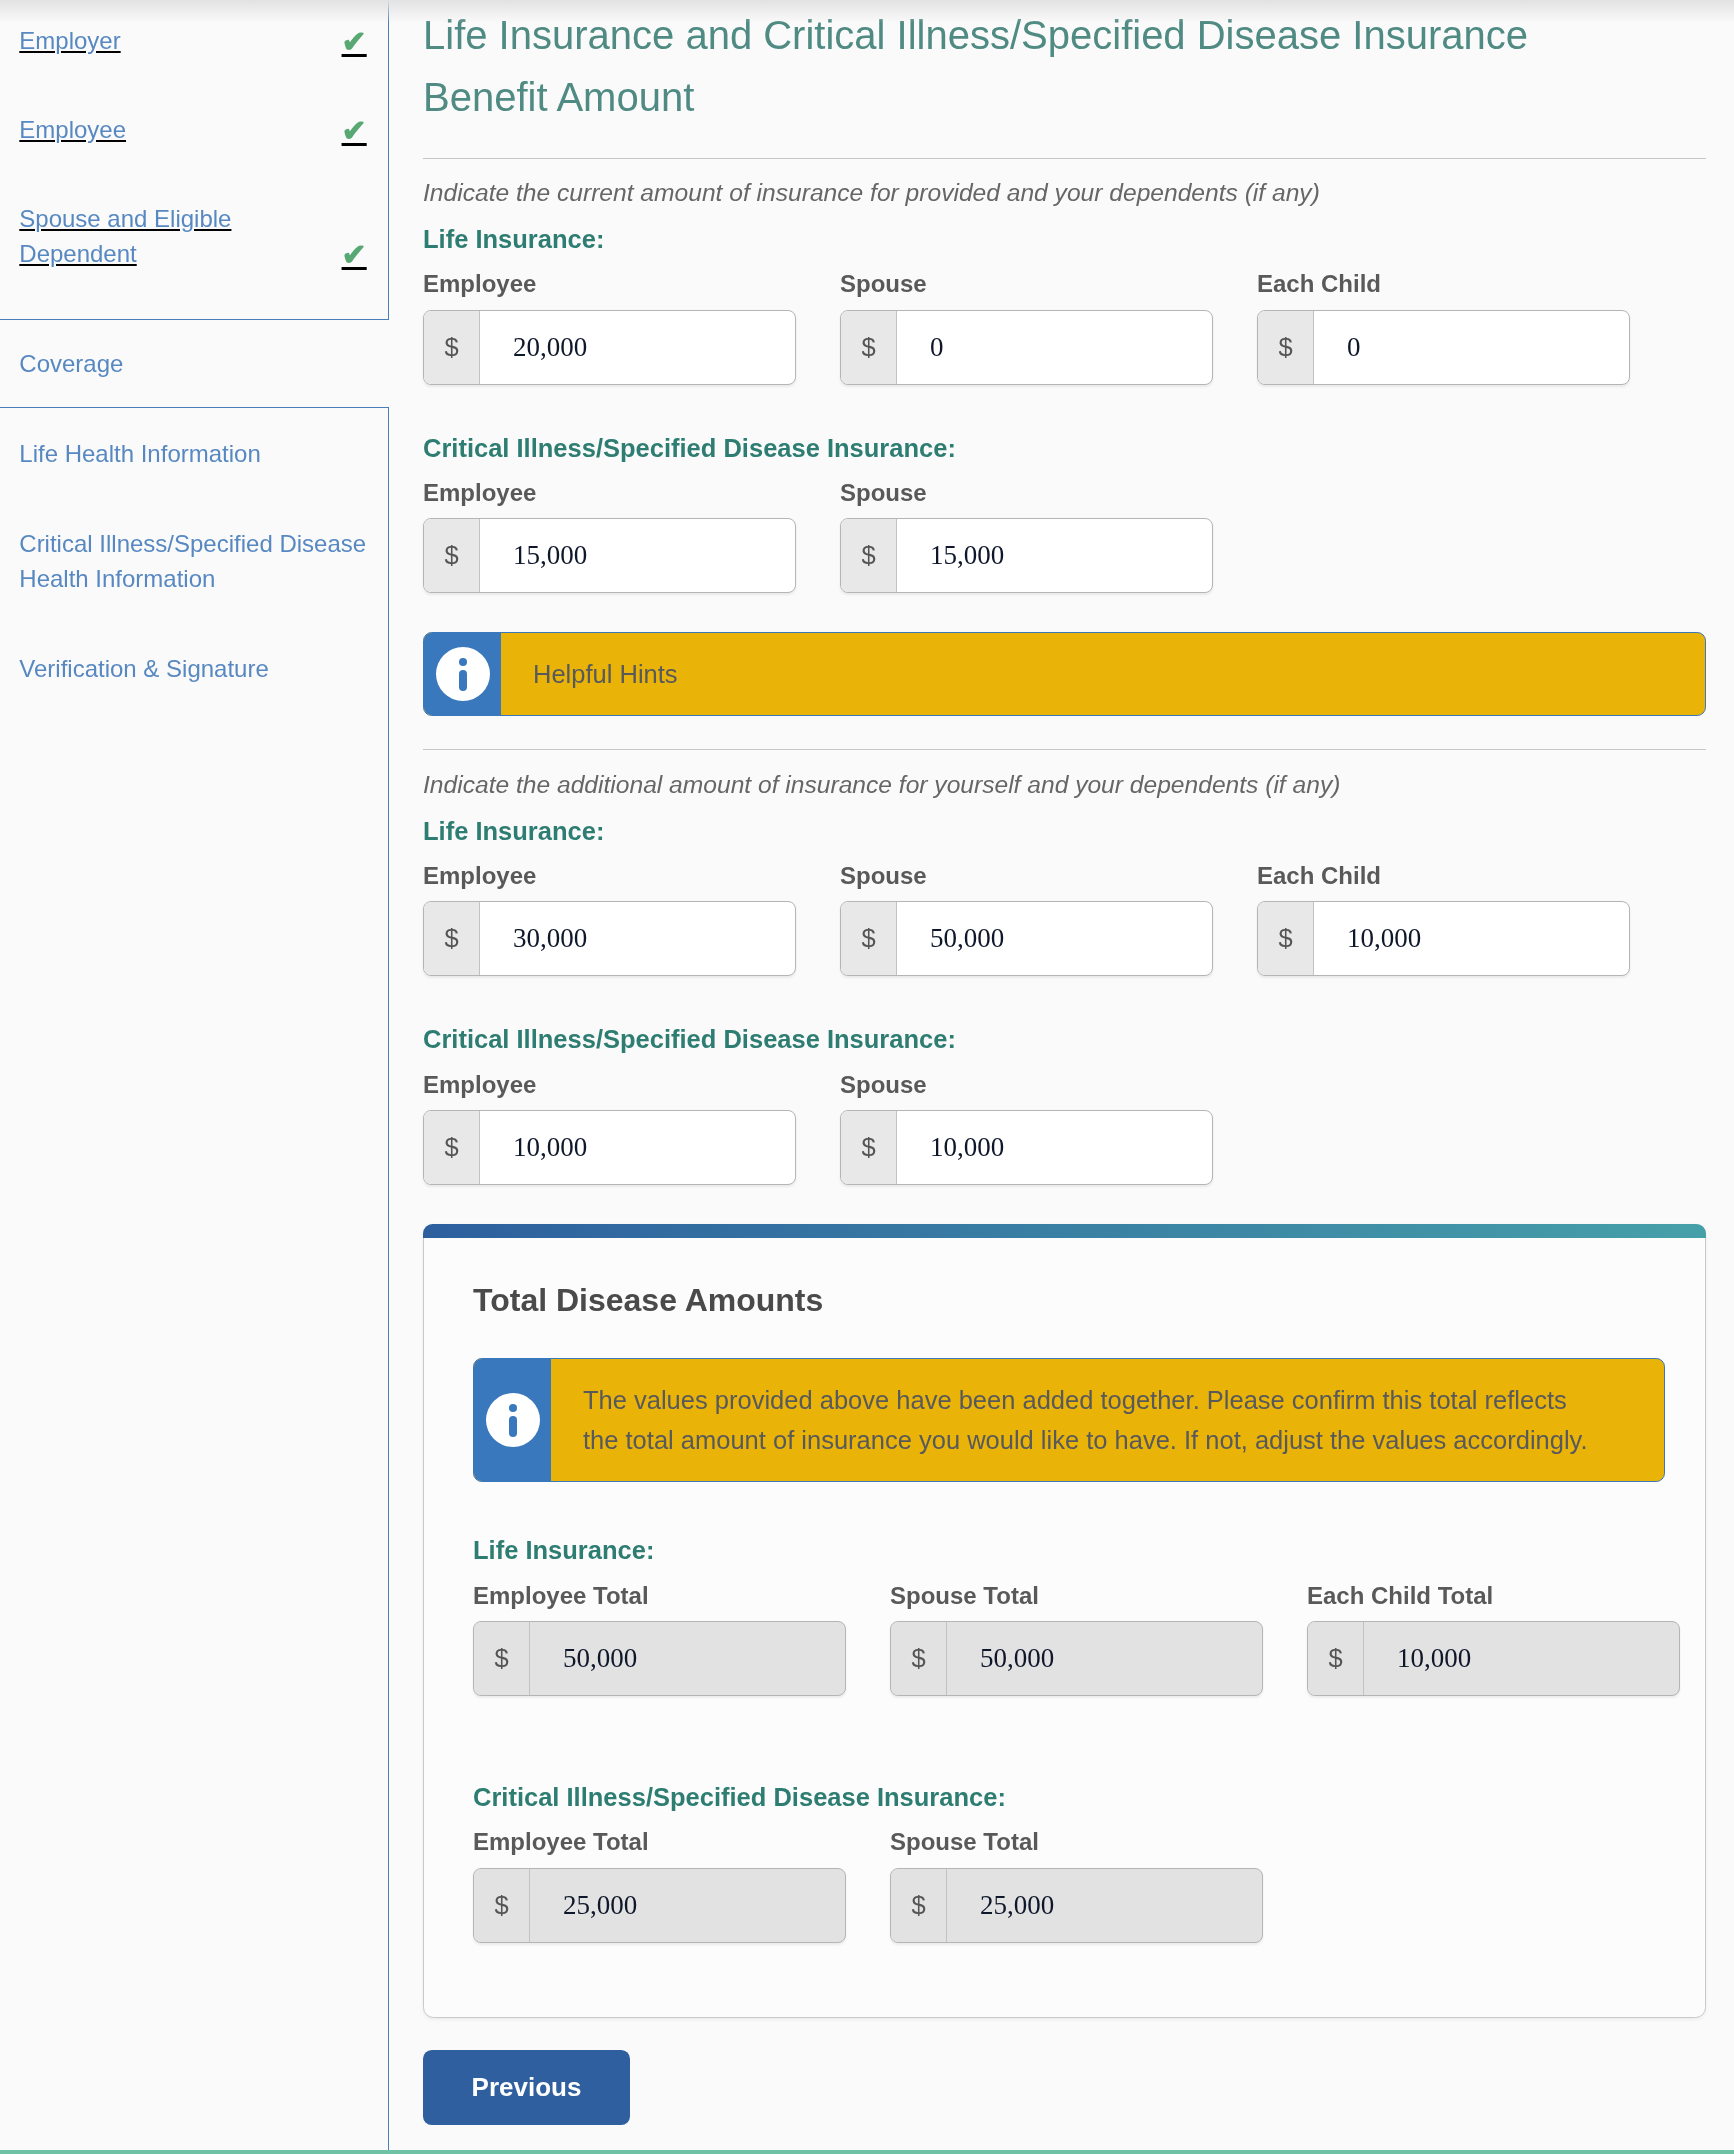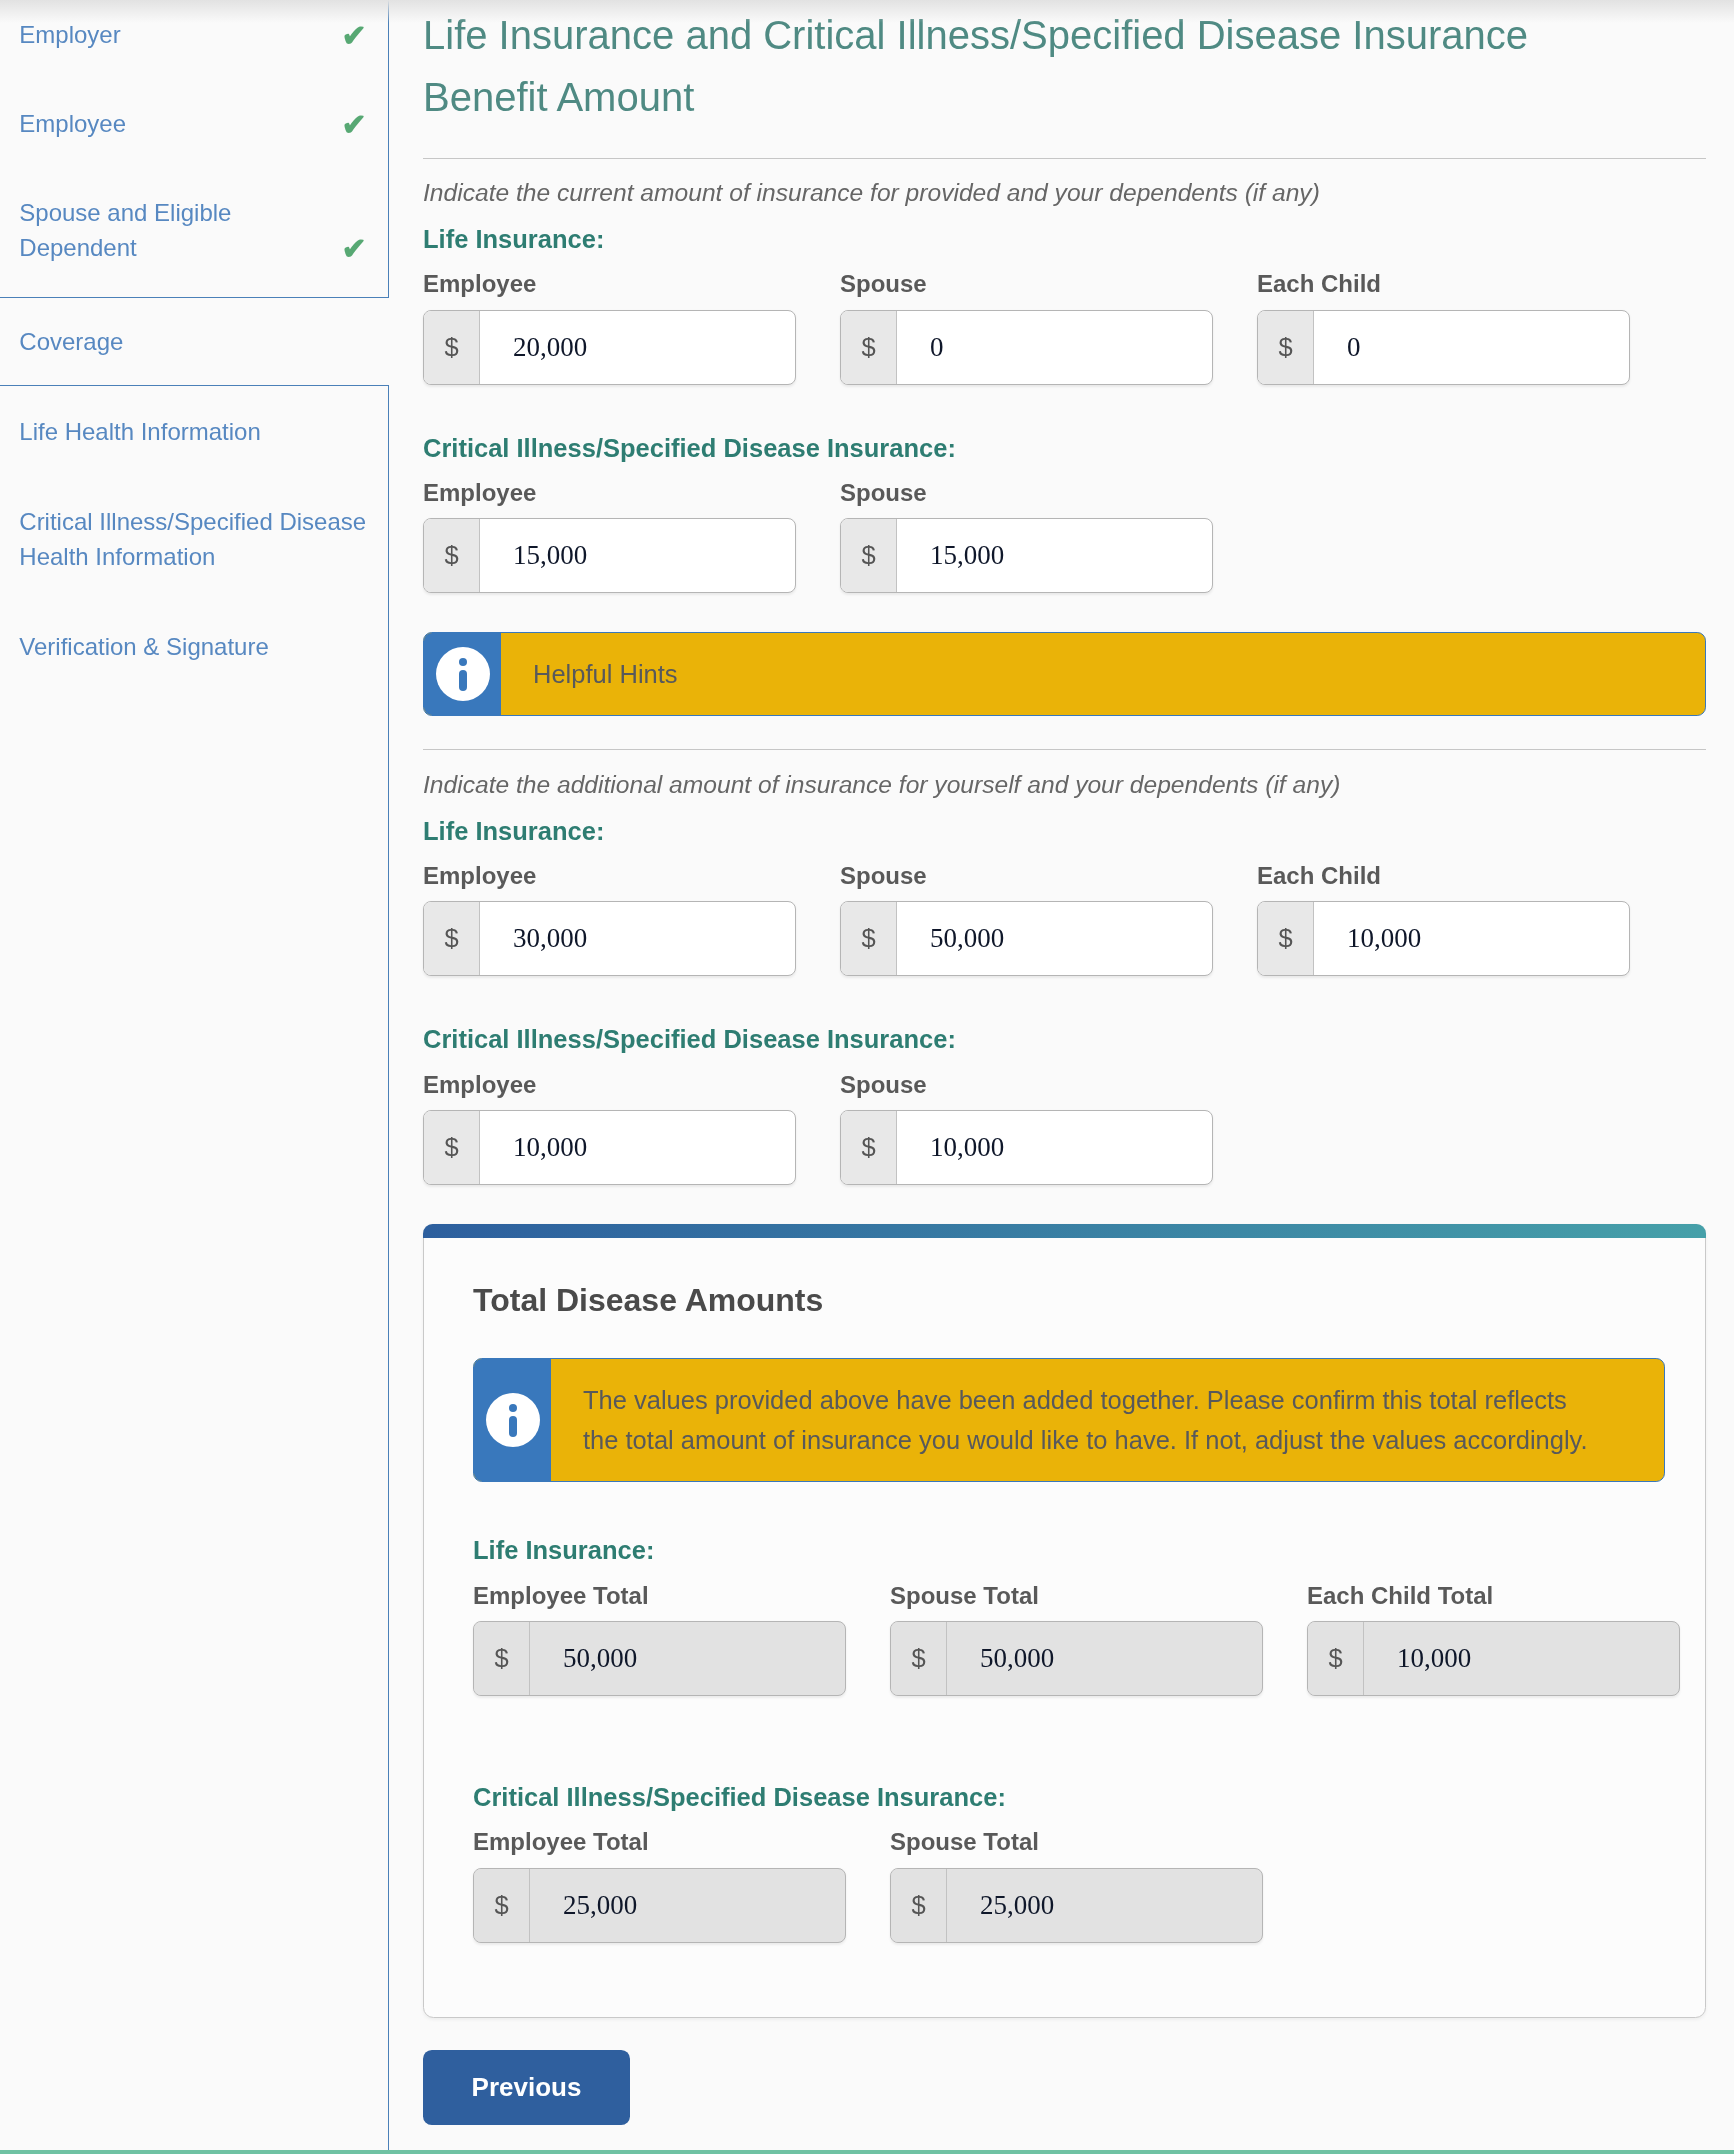--- a/index.html
+++ b/index.html
@@ -16,30 +16,31 @@
     z-index: 6; pointer-events: none;
   }
   
   .sidebar {
     position: absolute; left: 0; top: 0; width: 389px; height: 2154px;
     display: flex; flex-direction: column;
   }
   .nav-group-done {
     border-right: 1.8px solid #4a80b8;
     border-bottom: 1.8px solid #4a80b8;
-    padding: 17px 0 32px;
+    padding: 23px 0 32px;
+    text-decoration: underline;
   }
   .nav-item {
     display: flex; justify-content: space-between; align-items: flex-end;
     padding: 0 16px 0 19.3px;
     font-size: 24px; line-height: 35px; color: #5788c1;
     cursor: pointer;
   }
   .nav-group-done .nav-item { margin-bottom: 54px; }
-  .nav-group-done .nav-item:last-child { margin-bottom: 0; }
+  .nav-group-done .nav-item:last-child { margin-bottom: 16px; }
   .nav-label { max-width: 272px; }
   .check {
     color: #57a873; font-size: 30px; font-weight: bold; line-height: 33px;
     padding-right: 5.3px;
   }
   .nav-item-active {
     padding: 26px 16px 26px 19.3px;
     font-size: 24px; line-height: 35px; color: #5788c1;
     cursor: pointer;
   }

